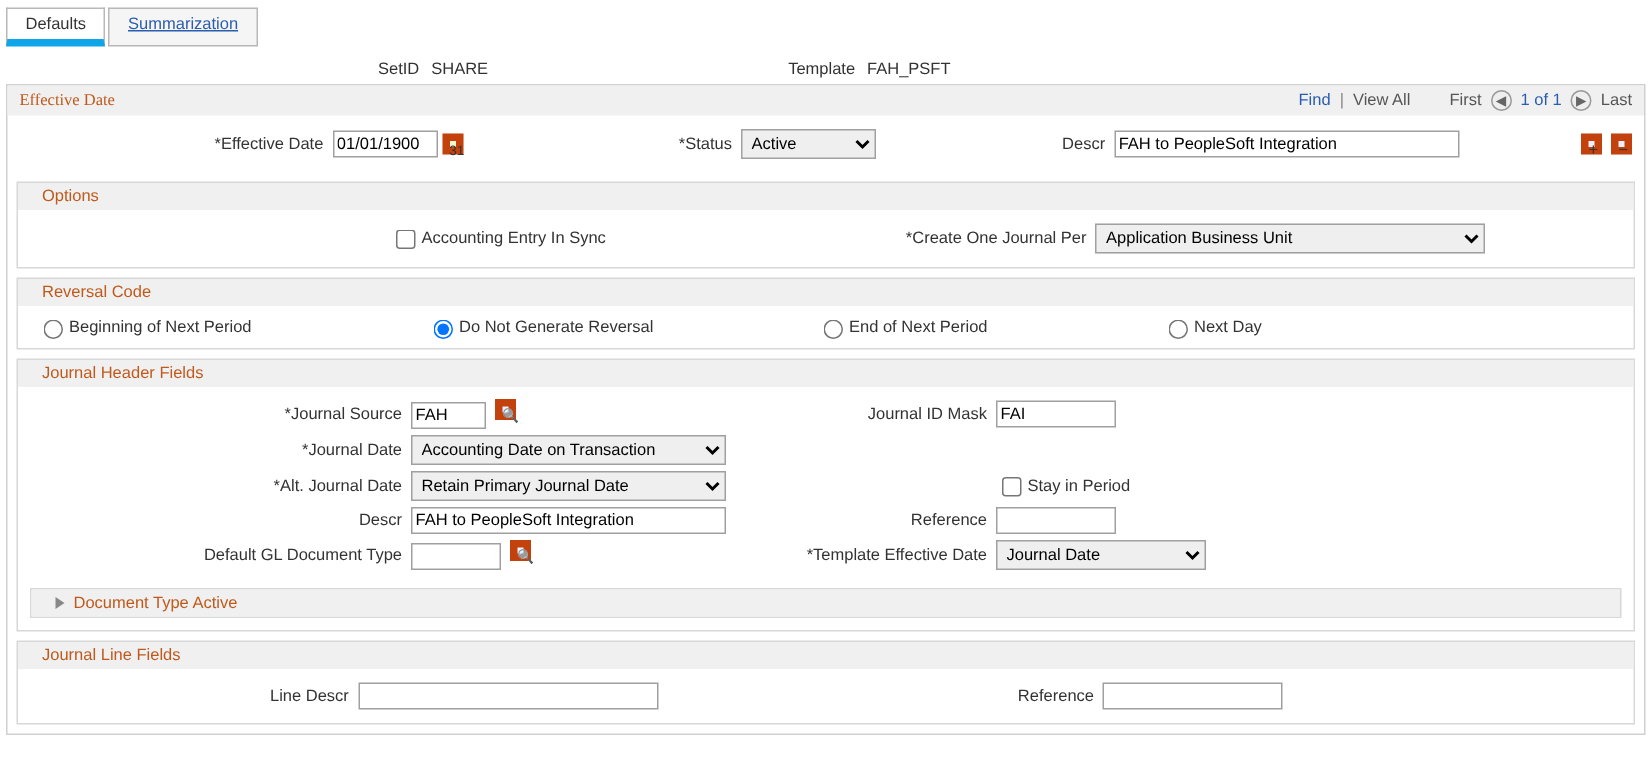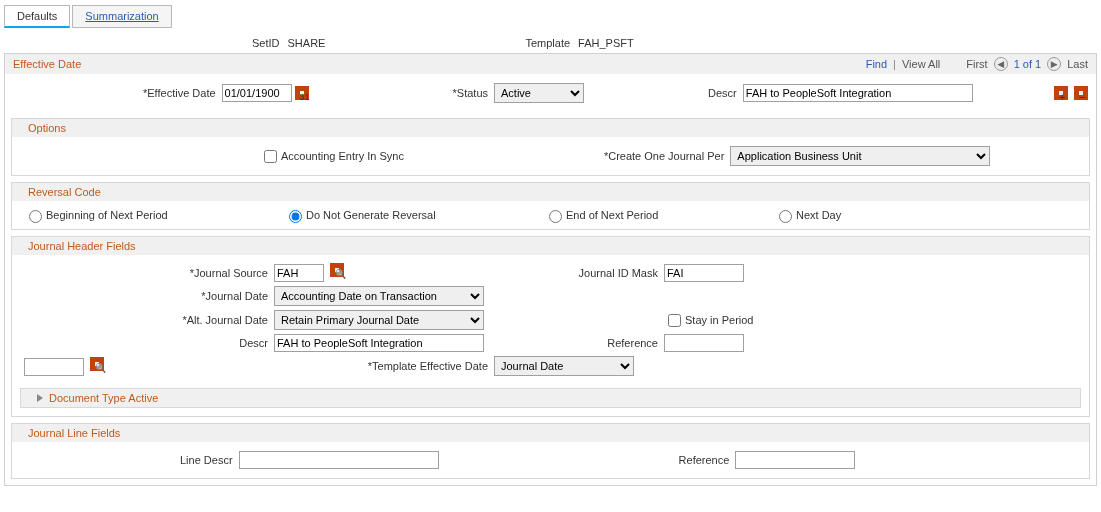--- a/index.html
+++ b/index.html
@@ -22,21 +22,21 @@
     border: 1px solid #b8b8b8;
     background: #f0f0f0;
     font-size: 11px;
     cursor: pointer;
     position: relative;
     top: 1px;
     margin-right: 2px;
   }
   .tab.active {
     background: #fff;
-    border-bottom: 2px solid #0ea5e9;
+    border-bottom: 5px solid #0ea5e9;
     color: #333;
     font-weight: normal;
   }
   .tab.inactive {
     color: #2a5db0;
     text-decoration: underline;
     background: #f5f5f5;
   }
   .header-info {
     display: flex;
@@ -55,21 +55,21 @@
   }
   .section-hdr {
     background: #f0f0f0;
     padding: 3px 8px;
     color: #c05a1c;
     font-size: 11px;
     display: flex;
     align-items: center;
     justify-content: space-between;
   }
-  .section-hdr .title { color: #c05a1c; }
+  .section-hdr .title { color: #c05a1c; font-family: Liberation Serif, serif; }
   .toolbar { display: flex; align-items: center; gap: 6px; font-size: 11px; }
   .toolbar a.link { color: #2a5db0; text-decoration: none; cursor: pointer; }
   .toolbar span.sep { color: #888; }
   .toolbar span.txt { color: #555; }
   .nav-btn {
     display:inline-block; width:14px; height:14px; border:1px solid #999;
     border-radius:50%; background:#eee; text-align:center; line-height:12px;
     font-size:9px; color:#666; cursor:pointer;
   }
   .row-body { padding: 6px 8px; display:flex; flex-wrap:wrap; align-items:center; }
@@ -245,20 +245,21 @@
       <div class="checkbox-item">
         <input type="checkbox" style="">
         <span>Stay in Period</span>
       </div>
 
       <span class="flabel">Descr</span>
       <div><input type="text" style="width: 210px;" value="FAH to PeopleSoft Integration"></div>
       <span class="flabel">Reference</span>
       <div><input type="text" style="width: 80px;" value=""></div>
 
+      <span class="flabel">Default GL Document Type</span>
       <div>
         <input type="text" style="width: 60px;" value="">
         <span class="lookup-icon">🔍</span>
       </div>
       <span class="flabel">*Template Effective Date</span>
       <div><select style="width:140px"><option>Journal Date</option></select></div>
     </div>
     <div class="inner-panel" style="margin:4px 8px 8px 8px;">
       <div class="inner-hdr">
         <span class="arrow"></span>

